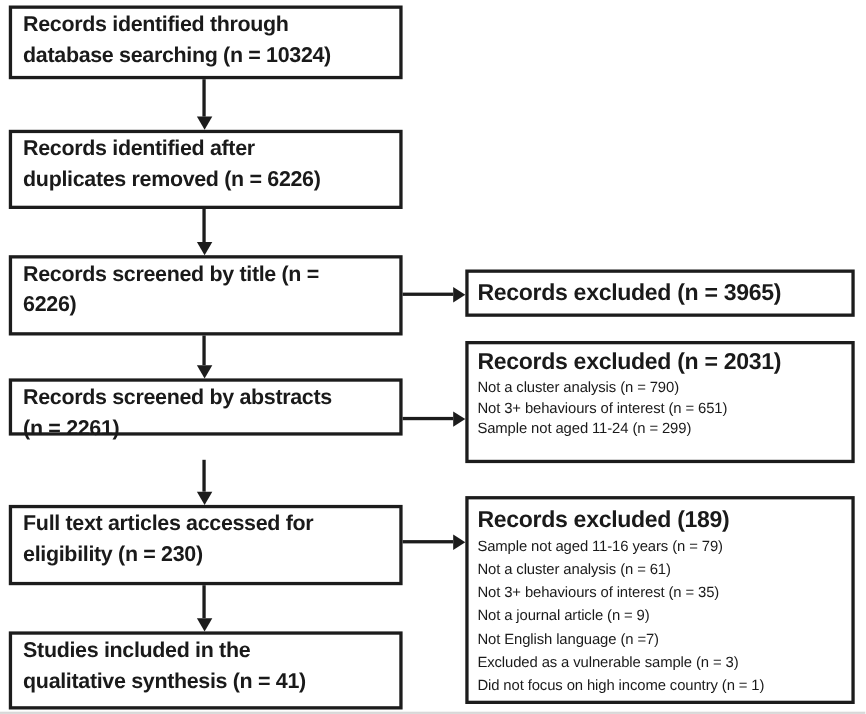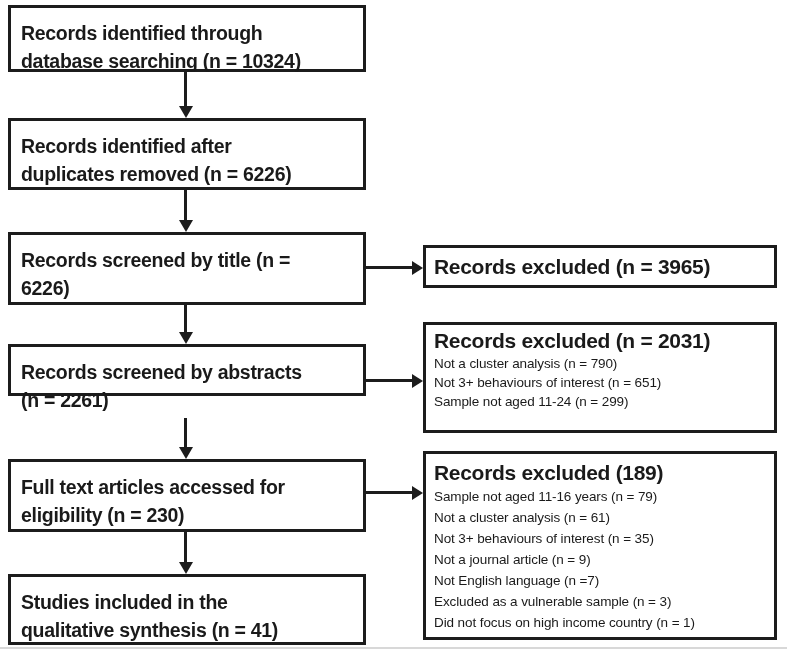--- a/index.html
+++ b/index.html
@@ -18,21 +18,21 @@
   }
   .box {
     position: absolute;
     box-sizing: border-box;
     border: 3px solid #1c1c1c;
     background: #ffffff;
   }
   .lbox {
     left: 8px;
     width: 358px;
-    padding: 11px 10px;
+    padding: 0 10px;
     font-weight: bold;
     font-size: 19.5px;
     line-height: 28px;
     letter-spacing: -0.3px;
   }
   .lbox .line {
     white-space: nowrap;
   }
   .rbox {
     left: 423px;
@@ -138,21 +138,21 @@
 
   <div class="box lbox" style="top:574px;height:71px">
     <div class="line">Studies included in the</div>
     <div class="line">qualitative synthesis (n = 41)</div>
   </div>
 
   <div class="box rbox rbox-single" style="top:245px;height:43px">
     <div class="rtitle">Records excluded (n = 3965)</div>
   </div>
 
-  <div class="box rbox r2" style="top:322px;height:111px">
+  <div class="box rbox r2" style="top:310px;height:111px">
     <div class="rtitle">Records excluded (n = 2031)</div>
     <div class="ritem">Not a cluster analysis (n = 790)</div>
     <div class="ritem">Not 3+ behaviours of interest (n = 651)</div>
     <div class="ritem">Sample not aged 11-24 (n = 299)</div>
   </div>
 
   <div class="box rbox r3" style="top:451px;height:189px">
     <div class="rtitle">Records excluded (189)</div>
     <div class="ritem">Sample not aged 11-16 years (n = 79)</div>
     <div class="ritem">Not a cluster analysis (n = 61)</div>

